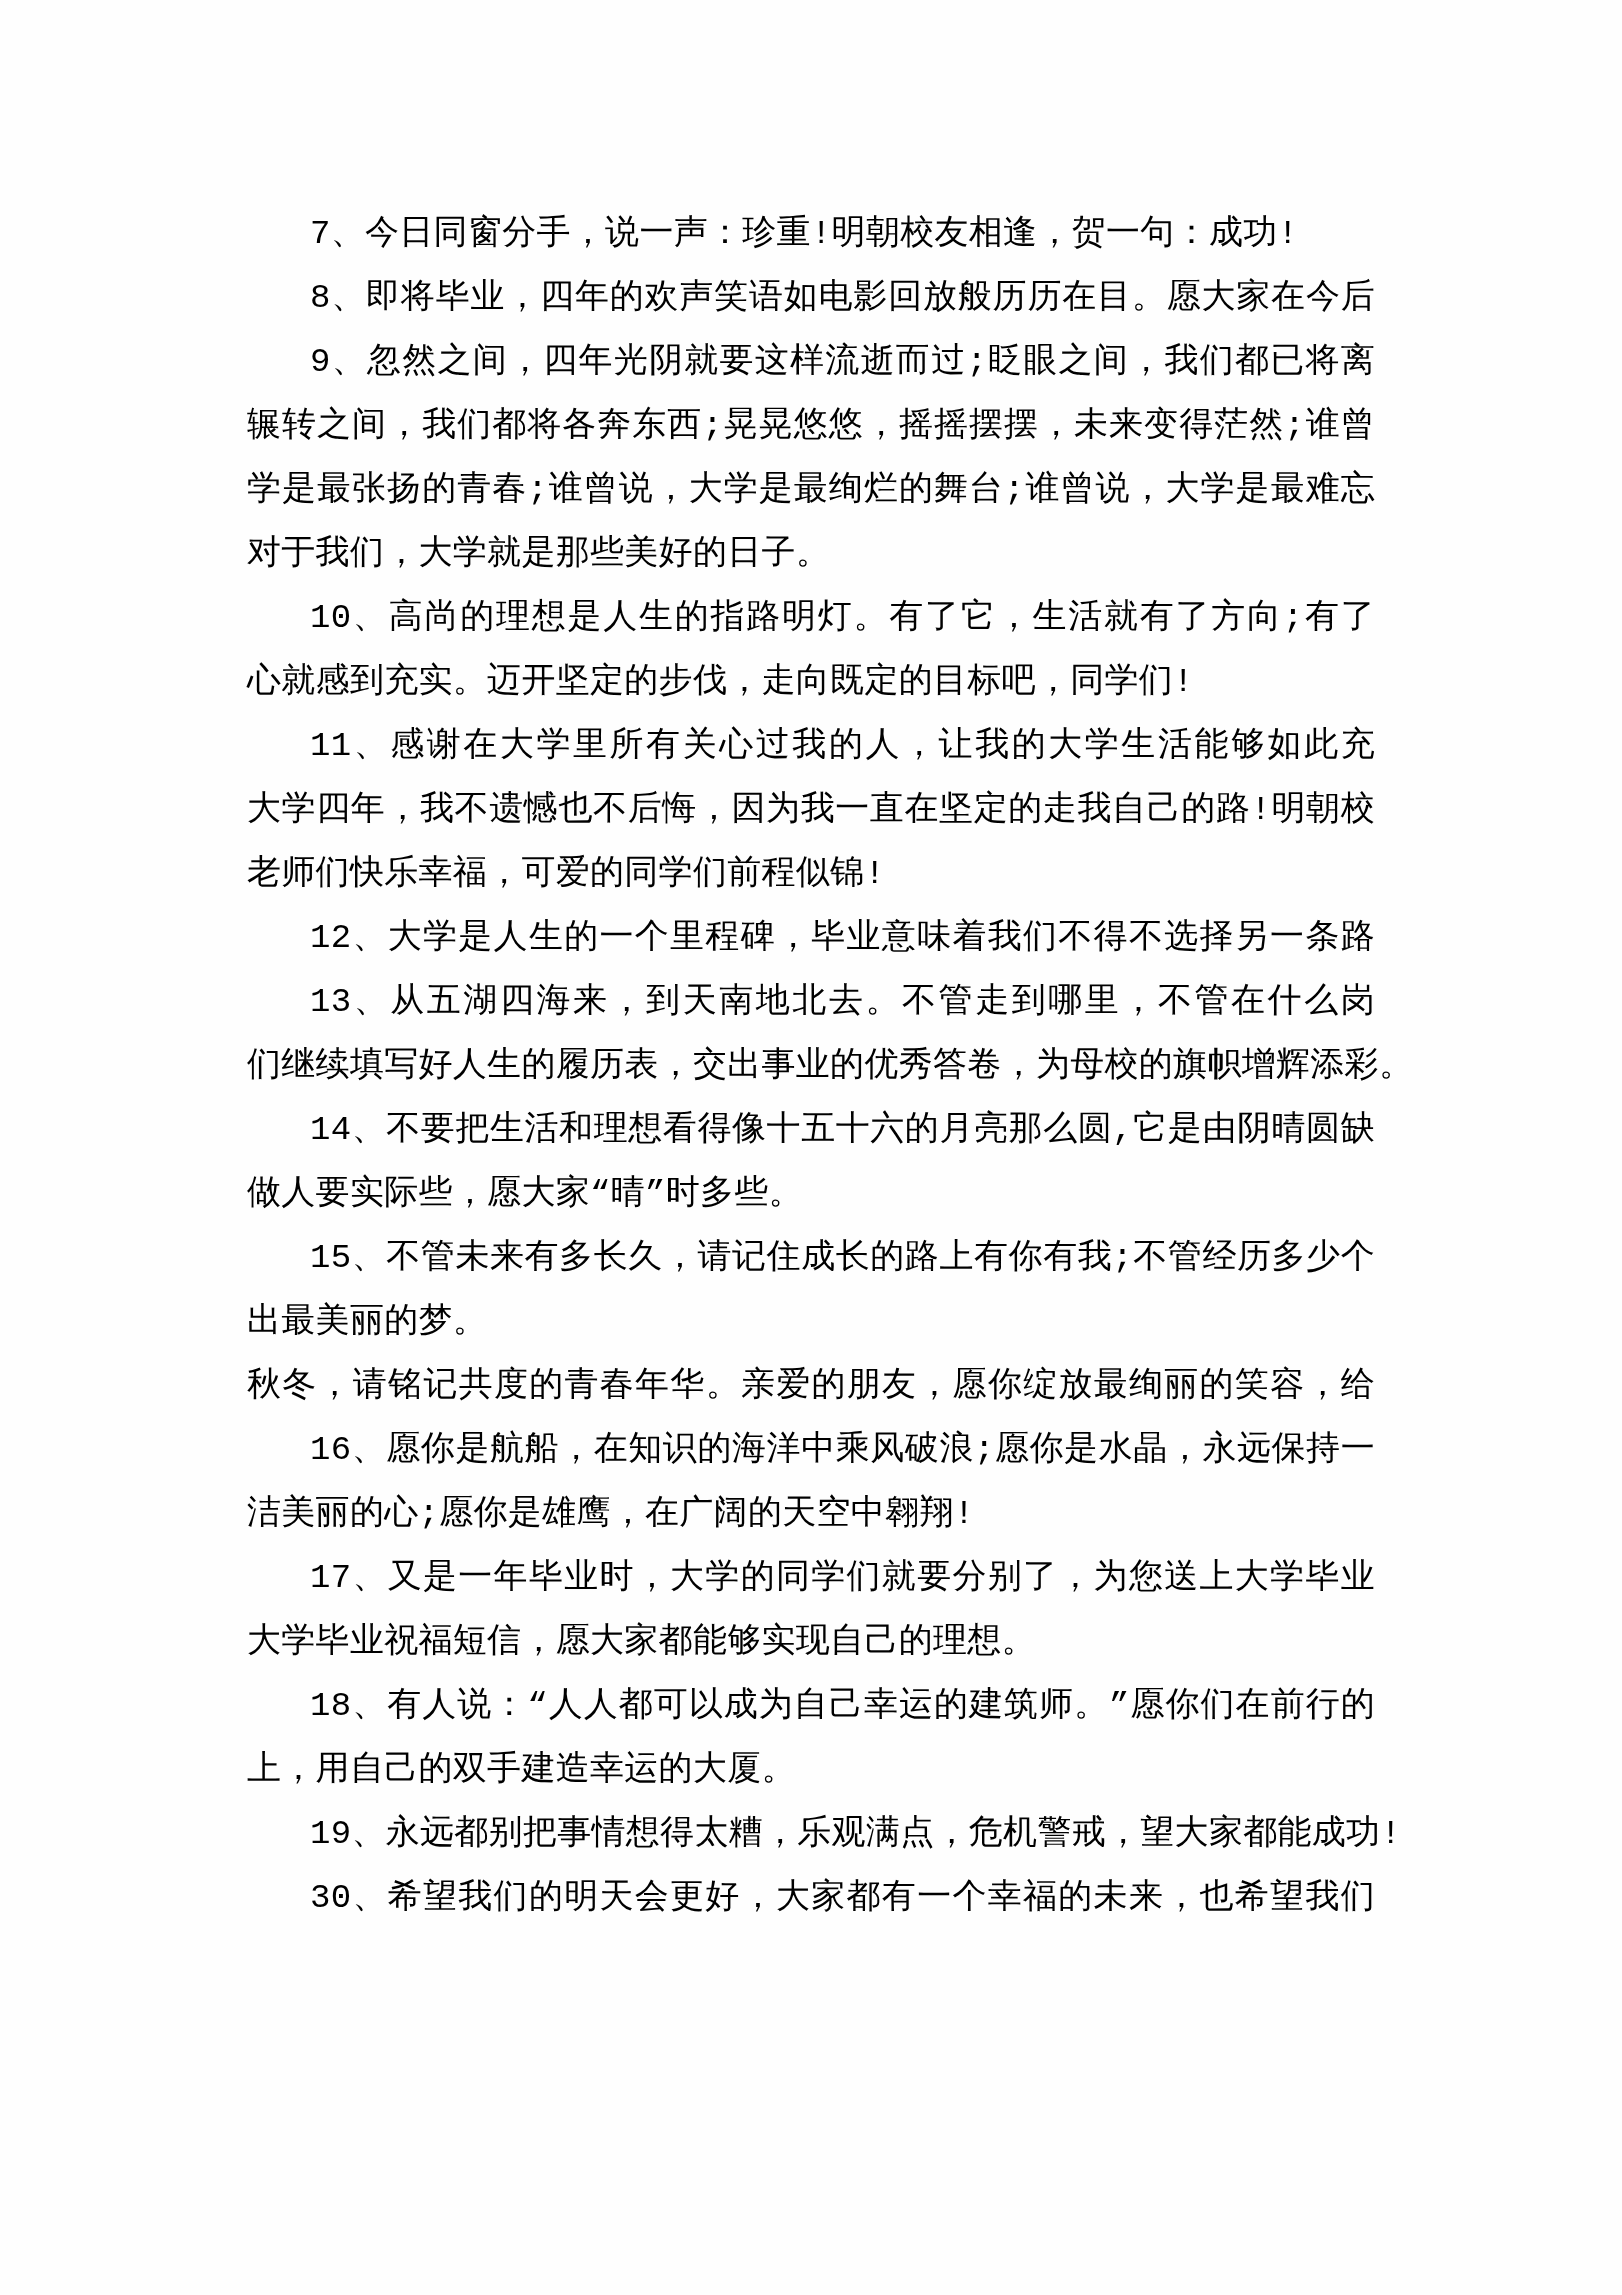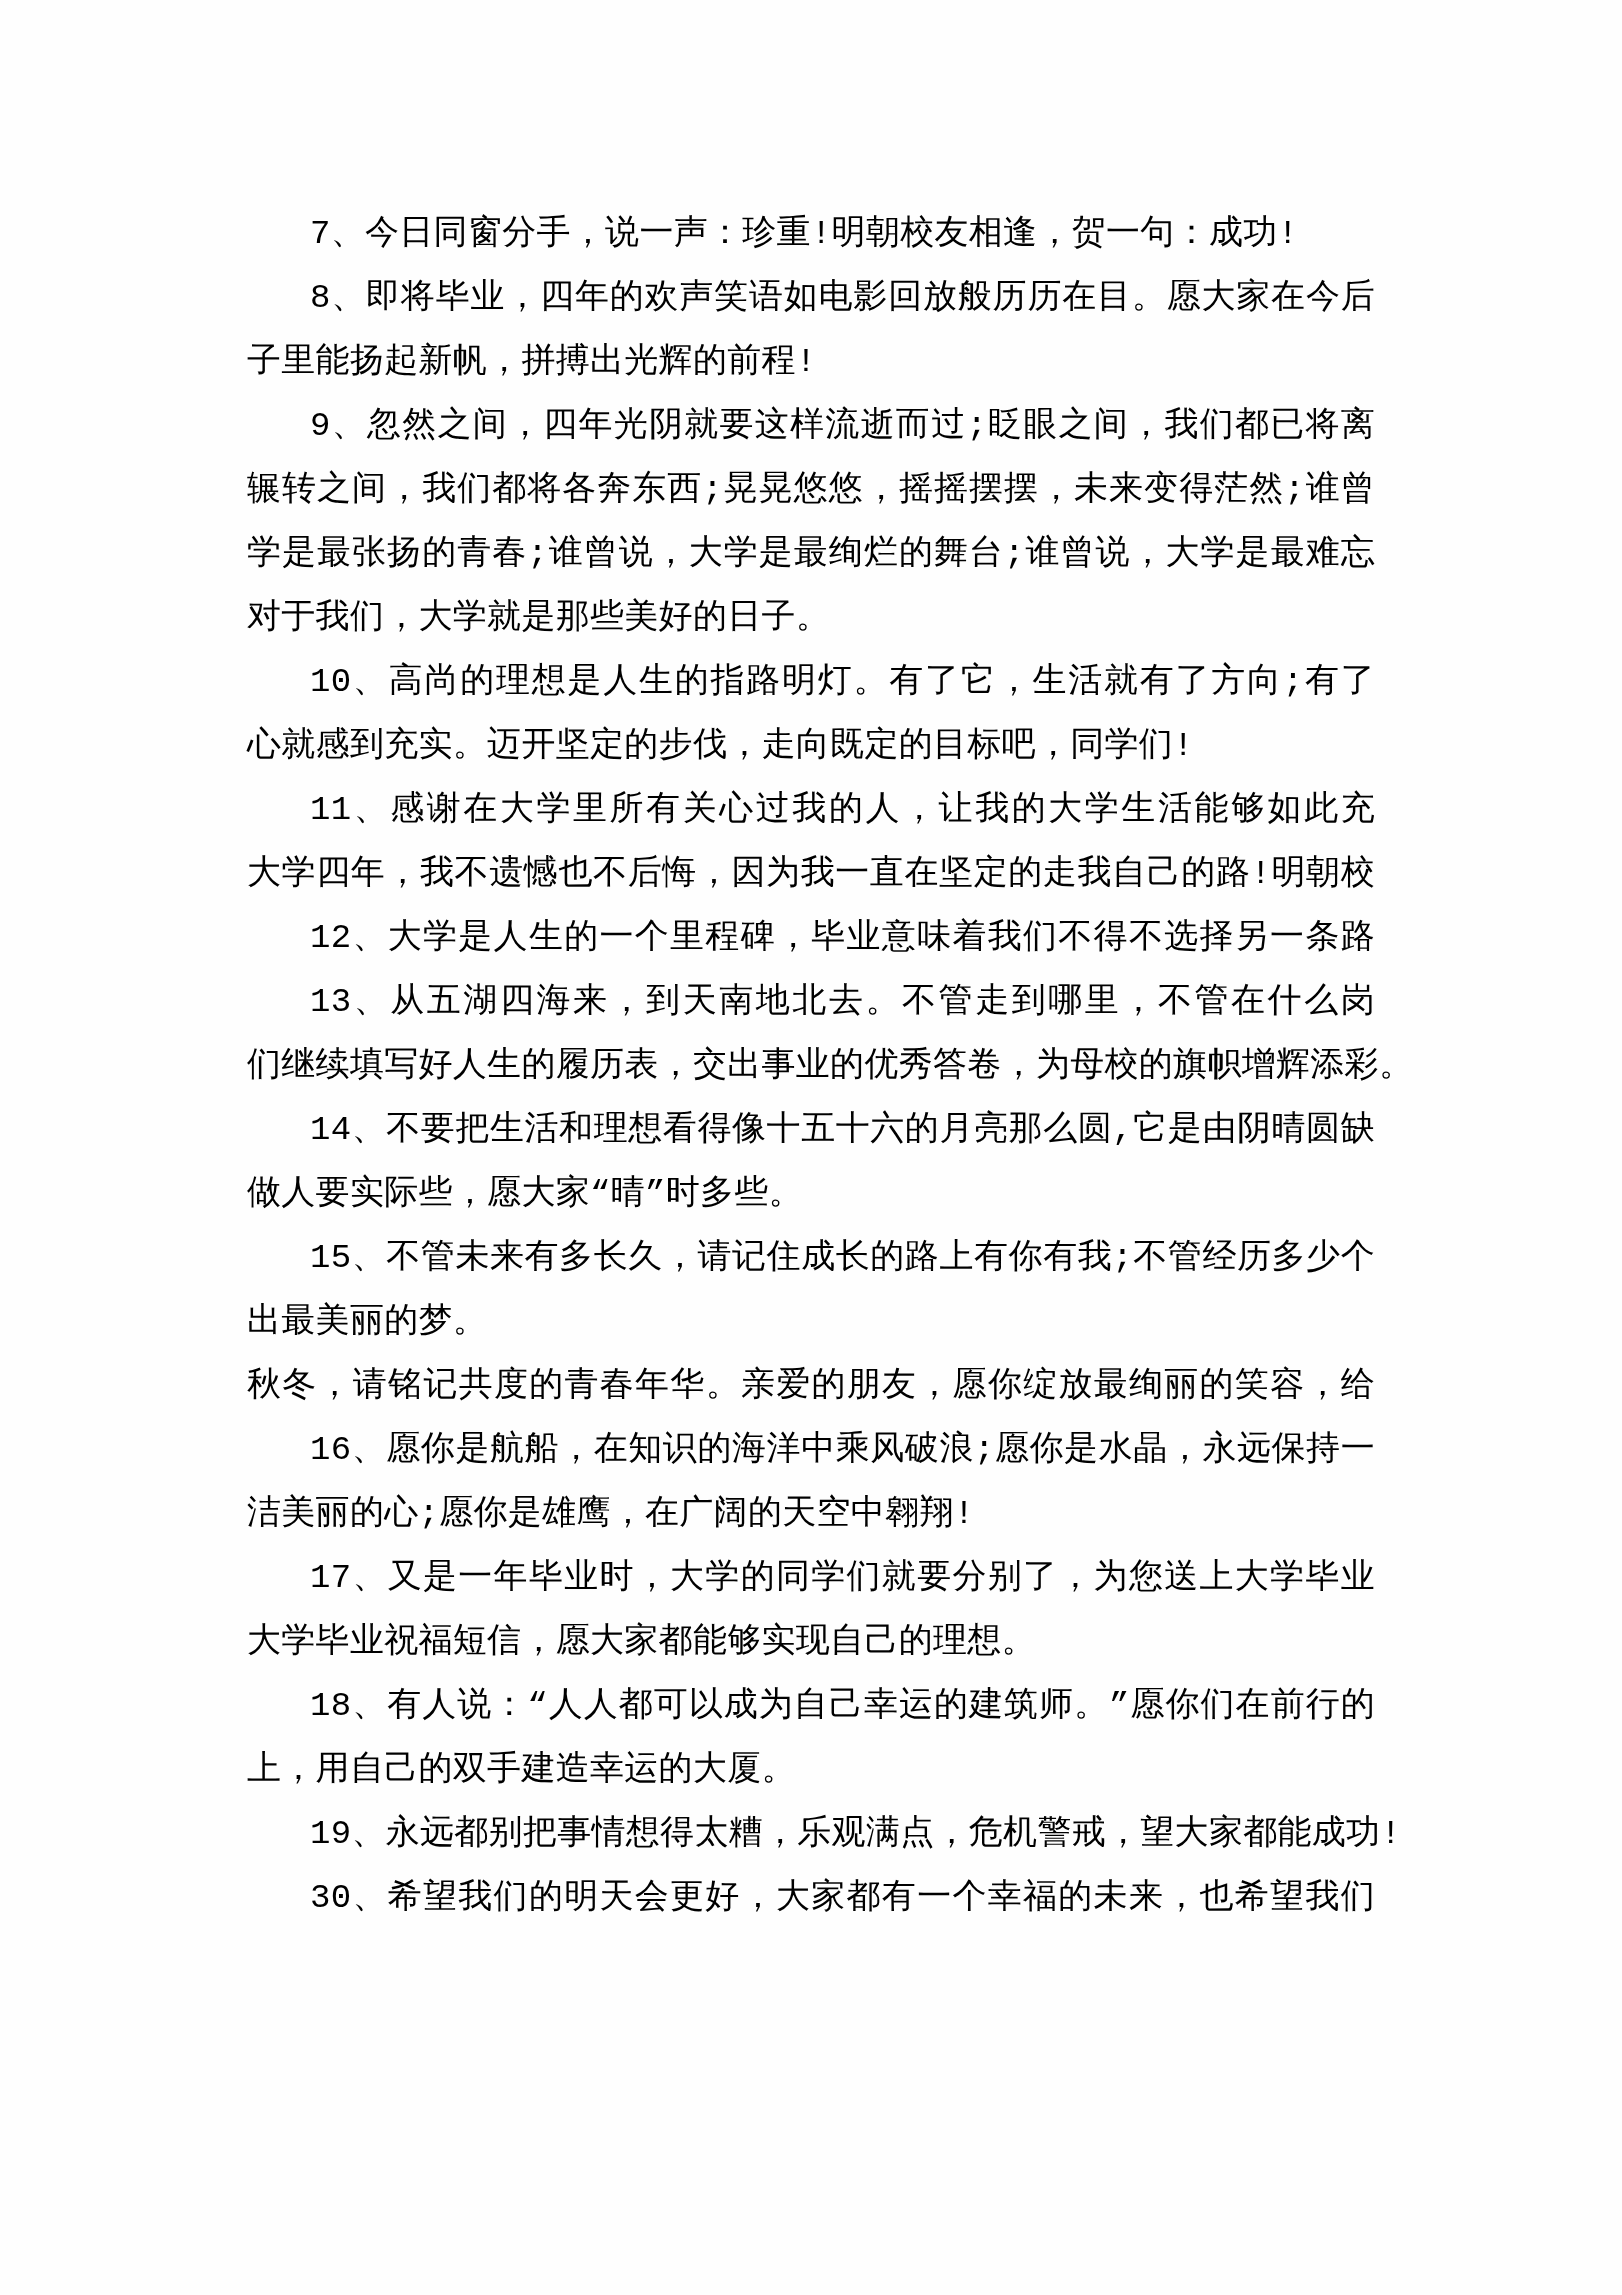--- a/index.html
+++ b/index.html
@@ -47,29 +47,29 @@
     overflow: hidden;
   }
 </style>
 </head>
 <body>
 
 <div class="page">
   <div class="text-block">
       <div class="line indent">7、今日同窗分手，说一声：珍重!明朝校友相逢，贺一句：成功!</div>
       <div class="line indent fill">8、即将毕业，四年的欢声笑语如电影回放般历历在目。愿大家在今后的日</div>
-      <div class="line">子里能扬起新帆，拼搏出光辉的前程!</div>
       <div class="line indent fill">9、忽然之间，四年光阴就要这样流逝而过;眨眼之间，我们都已将离开这里;</div>
       <div class="line fill">辗转之间，我们都将各奔东西;晃晃悠悠，摇摇摆摆，未来变得茫然;谁曾说，大</div>
       <div class="line fill">学是最张扬的青春;谁曾说，大学是最绚烂的舞台;谁曾说，大学是最难忘的回忆;</div>
       <div class="line">对于我们，大学就是那些美好的日子。</div>
       <div class="line indent fill">10、高尚的理想是人生的指路明灯。有了它，生活就有了方向;有了它，内</div>
       <div class="line">心就感到充实。迈开坚定的步伐，走向既定的目标吧，同学们!</div>
       <div class="line indent fill">11、感谢在大学里所有关心过我的人，让我的大学生活能够如此充实，回首</div>
       <div class="line fill">大学四年，我不遗憾也不后悔，因为我一直在坚定的走我自己的路!明朝校友相逢</div>
+      <div class="line">老师们快乐幸福，可爱的同学们前程似锦!</div>
       <div class="line indent fill">12、大学是人生的一个里程碑，毕业意味着我们不得不选择另一条路继续前</div>
       <div class="line indent fill">13、从五湖四海来，到天南地北去。不管走到哪里，不管在什么岗位，让我</div>
       <div class="line">们继续填写好人生的履历表，交出事业的优秀答卷，为母校的旗帜增辉添彩。</div>
       <div class="line indent fill">14、不要把生活和理想看得像十五十六的月亮那么圆,它是由阴晴圆缺组成,</div>
       <div class="line">做人要实际些，愿大家“晴”时多些。</div>
       <div class="line indent fill">15、不管未来有多长久，请记住成长的路上有你有我;不管经历多少个春夏</div>
       <div class="line">出最美丽的梦。</div>
       <div class="line fill">秋冬，请铭记共度的青春年华。亲爱的朋友，愿你绽放最绚丽的笑容，给明天画</div>
       <div class="line indent fill">16、愿你是航船，在知识的海洋中乘风破浪;愿你是水晶，永远保持一颗纯</div>
       <div class="line">洁美丽的心;愿你是雄鹰，在广阔的天空中翱翔!</div>

